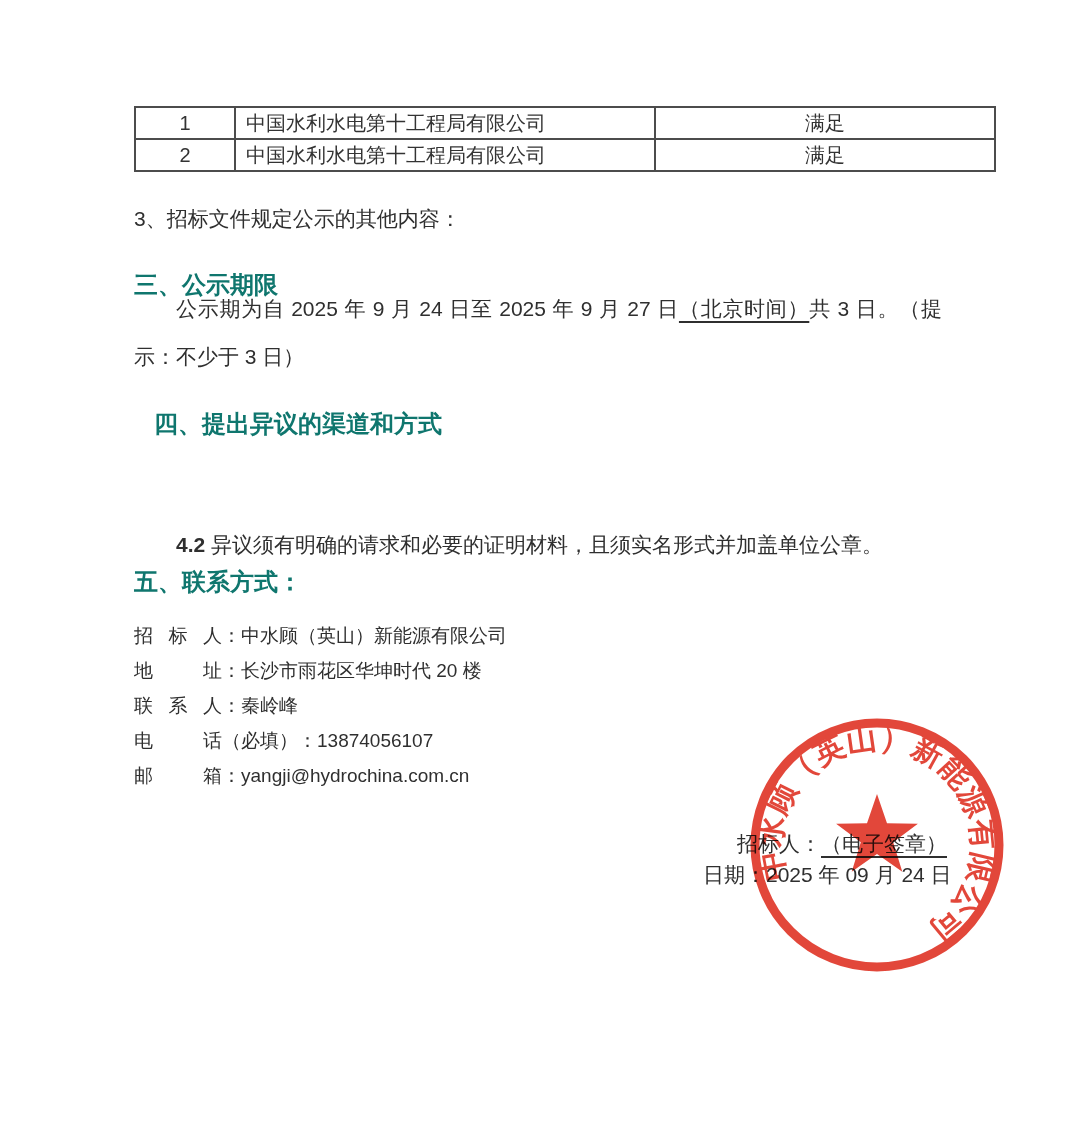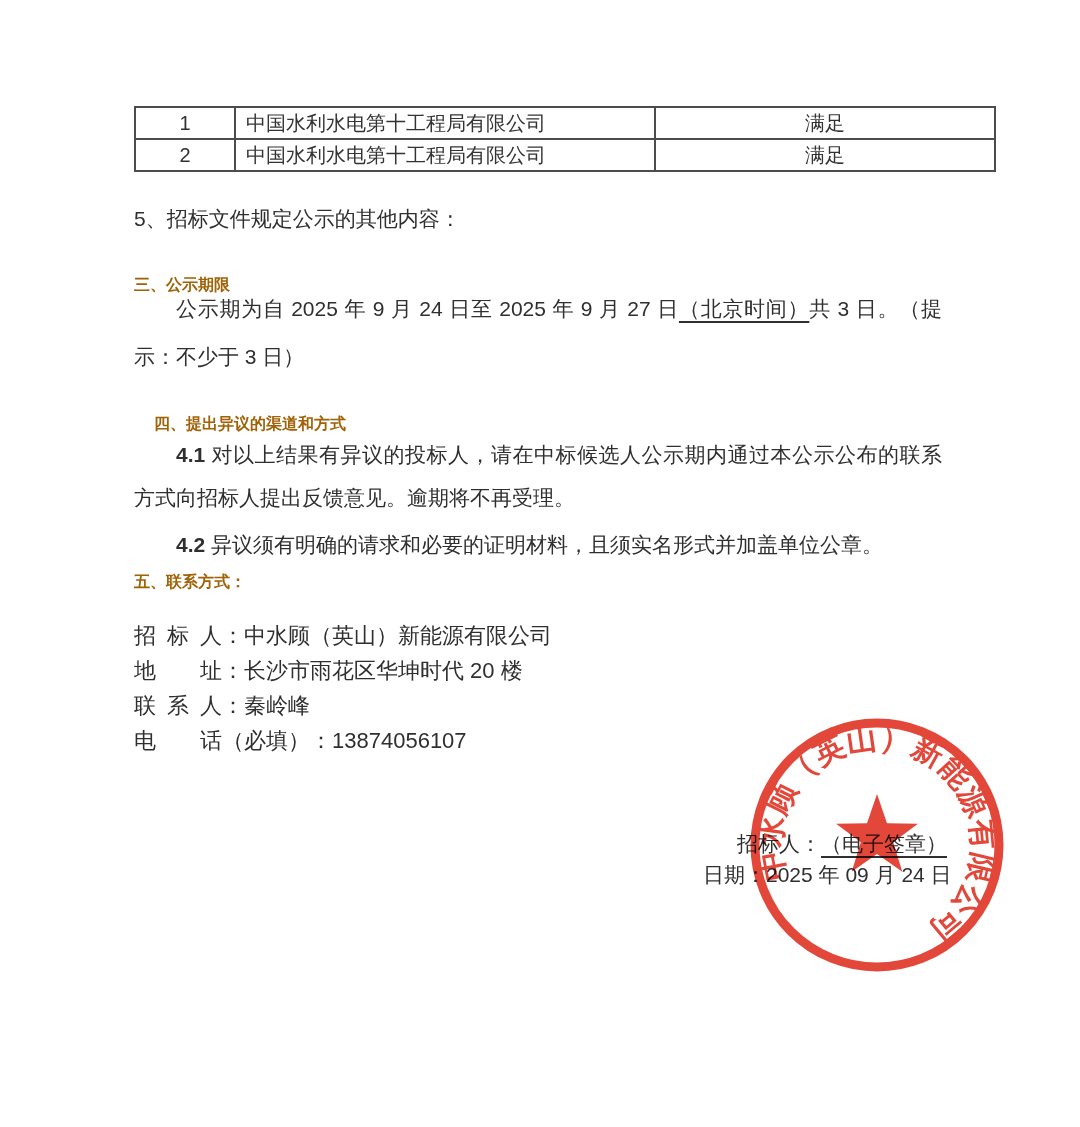--- a/index.html
+++ b/index.html
@@ -23,28 +23,28 @@
     border:2px solid #4c4c4c;
     height:30px;padding:0 10px;
     vertical-align:middle;
   }
   .col-no{width:78px;text-align:center;}
   .col-name{width:398px;text-align:left;padding-left:16px;}
   .col-result{width:318px;text-align:center;border-radius:16px;}
 
   
   .blk{position:absolute;left:134px;width:808px;font-size:21px;line-height:43px;}
-  .heading{font-weight:bold;color:#a16207;font-size:16px;}
+  .heading{font-weight:bold;color:#0f766e;font-size:24px;}
   .jtext{text-align:justify;}
   .indent{text-indent:2em;}
   .u{ text-decoration:underline;text-underline-offset:5px;text-decoration-thickness:1.5px;}
   .bnum{font-weight:bold;}
 
   
-  .contacts{position:absolute;left:134px;top:618px;width:700px;font-size:22px;}
+  .contacts{position:absolute;left:134px;top:618px;width:700px;font-size:19px;}
   .contact-line{height:35px;line-height:35px;white-space:nowrap;}
   .contact-label{
     display:inline-block;width:88px;
     text-align:justify;text-align-last:justify;
     vertical-align:top;
   }
 
   
   .sig-line1{position:absolute;left:737px;top:830px;font-size:21px;white-space:nowrap;}
   .sig-line2{position:absolute;left:703px;top:861px;font-size:21px;white-space:nowrap;}
@@ -69,39 +69,39 @@
         <td class="col-result">满足</td>
       </tr>
       <tr>
         <td class="col-no">2</td>
         <td class="col-name">中国水利水电第十工程局有限公司</td>
         <td class="col-result">满足</td>
       </tr>
     </tbody>
   </table>
 
-  <div class="blk" style="top:197px;">5、招标文件规定公示的其他内容：</div>
+  <div class="blk" style="top:197px;">3、招标文件规定公示的其他内容：</div>
 
   <div class="blk heading" style="top:263px;">三、公示期限</div>
 
   <p class="blk jtext indent" style="top:285px;margin:0;line-height:48px;"><span>公示期为自 2025 年 9 月 24 日至 2025 年 9 月 27 日</span><span class="u">（北京时间）</span><span>共 3 日。（提示：不少于 3 日）</span></p>
 
   <div class="blk heading" style="top:402px;margin-left:20px;">四、提出异议的渠道和方式</div>
 
-  <p class="blk jtext indent" style="top:433px;margin:0;"><span class="bnum">4.1</span><span> 对以上结果有异议的投标人，请在中标候选人公示期内通过本公示公布的联系方式向招标人提出反馈意见。逾期将不再受理。</span></p>
 
   <p class="blk jtext indent" style="top:523px;margin:0;"><span class="bnum">4.2</span><span> 异议须有明确的请求和必要的证明材料，且须实名形式并加盖单位公章。</span></p>
 
   <div class="blk heading" style="top:560px;">五、联系方式：</div>
 
   <div class="contacts">
     <div class="contact-line"><span class="contact-label">招 标 人</span><span>：</span><span>中水顾（英山）新能源有限公司</span></div>
     <div class="contact-line"><span class="contact-label">地 址</span><span>：</span><span>长沙市雨花区华坤时代 20 楼</span></div>
     <div class="contact-line"><span class="contact-label">联 系 人</span><span>：</span><span>秦岭峰</span></div>
     <div class="contact-line"><span class="contact-label">电 话</span><span>（必填）：</span><span>13874056107</span></div>
+    <div class="contact-line"><span class="contact-label">邮 箱</span><span>：</span><span>yangji@hydrochina.com.cn</span></div>
   </div>
 
   <div class="sig-line1"><span>招标人：</span><span class="u">（电子签章）</span></div>
   <div class="sig-line2"><span>日期：</span><span>2025 年 09 月 24 日</span></div>
 
   <svg class="seal" viewBox="0 0 258 258" aria-hidden="true">
     <circle cx="129" cy="129" r="122" fill="none" stroke="#e0392b" stroke-width="9"></circle>
     <defs>
       <path id="sealArc" d="M 38.8 161.8 A 96 96 0 1 1 177 212.1" fill="none"></path>
     </defs>

